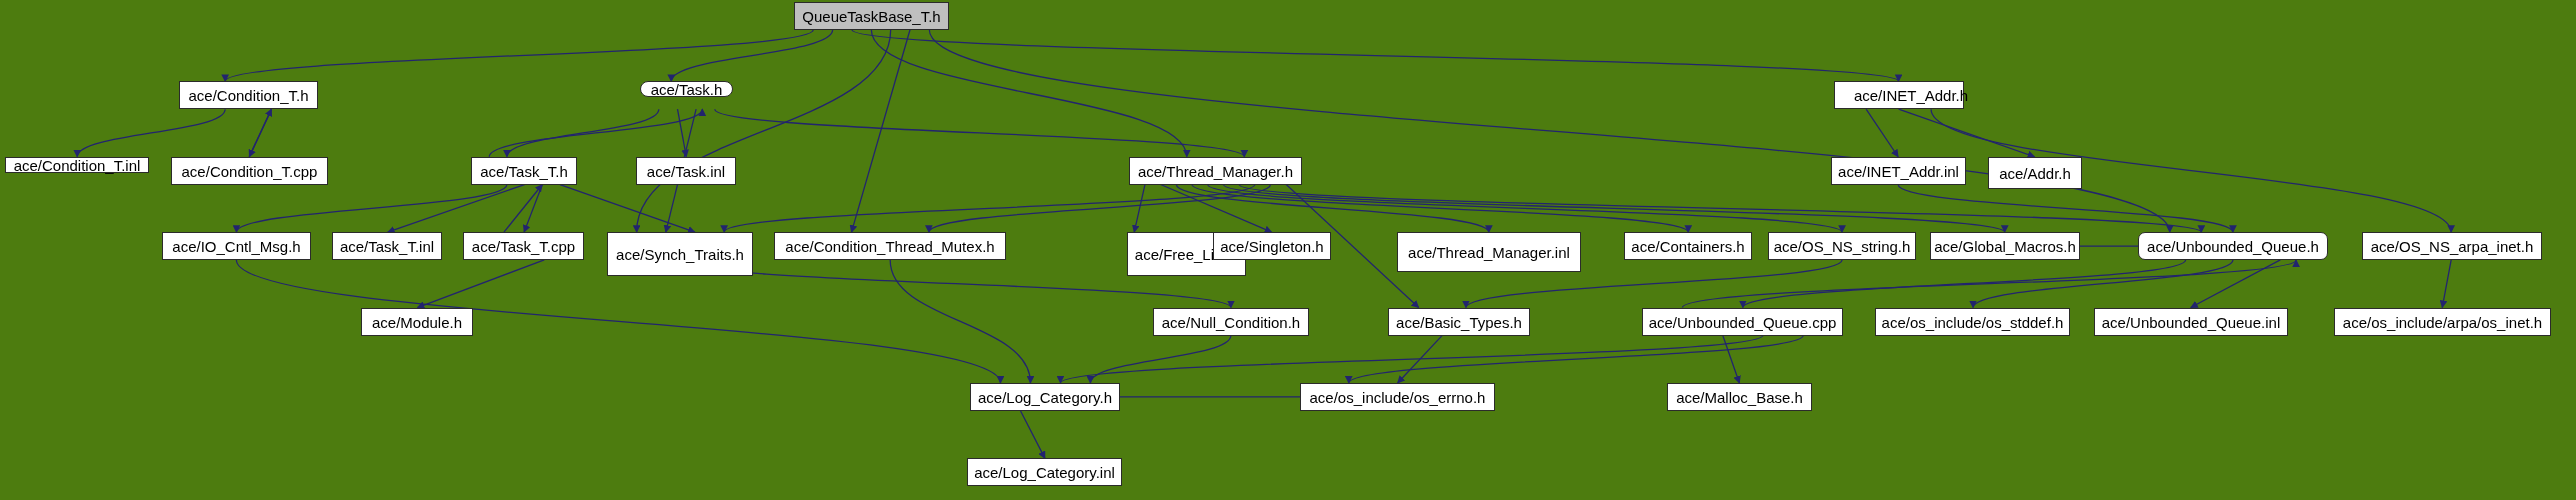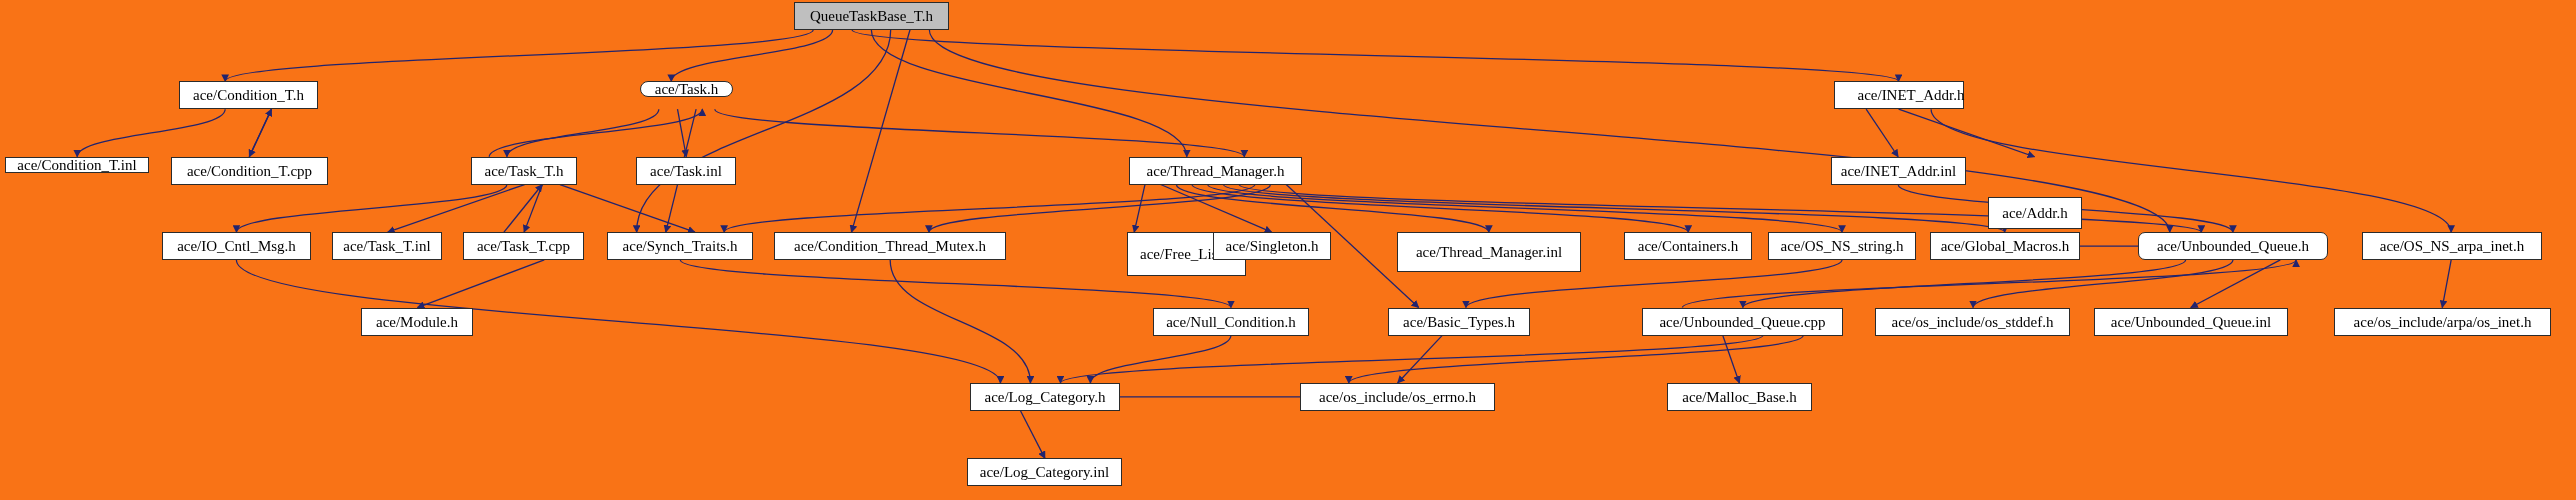--- a/index.html
+++ b/index.html
@@ -1,17 +1,17 @@
 <!DOCTYPE html>
 <html><head>
 <meta charset="utf-8">
 <style>
   html,body{margin:0;padding:0;background:#ffffff;}
-  #canvas{position:relative;width:2576px;height:500px;background:#f97316;
-          font-family:Liberation Serif, serif;overflow:hidden;}
+  #canvas{position:relative;width:2576px;height:500px;background:#4d7c0f;
+          font-family:Liberation Sans, sans-serif;overflow:hidden;}
   svg.edges{position:absolute;left:0;top:0;width:2576px;height:500px;}
   .node{position:absolute;box-sizing:border-box;border:1px solid #2b2b2b;
         background:#ffffff;color:#000000;display:flex;align-items:center;
         justify-content:center;white-space:nowrap;font-size:15px;line-height:1;
         letter-spacing:0px;}
   .node.root{background:#bfbfbf;border:1px solid #2b2b2b;}
   .node span{pointer-events:none;}
 </style>
 </head>
 <body>
@@ -102,33 +102,33 @@
       </div>
       <div class="node" style="left: 636px; top: 157px; width: 100px; height: 28px;">
         <span>ace/Task.inl</span>
       </div>
       <div class="node" style="left: 1129px; top: 157px; width: 173px; height: 28px;">
         <span>ace/Thread_Manager.h</span>
       </div>
       <div class="node" style="left: 1831px; top: 157px; width: 135px; height: 28px;">
         <span>ace/INET_Addr.inl</span>
       </div>
-      <div class="node" style="left: 1988px; top: 157px; width: 94px; height: 32px; margin-top: 40px;">
+      <div class="node" style="left: 1988px; top: 157px; width: 94px; height: 32px;">
         <span>ace/Addr.h</span>
       </div>
       <div class="node" style="left: 162px; top: 232px; width: 149px; height: 28px;">
         <span>ace/IO_Cntl_Msg.h</span>
       </div>
       <div class="node" style="left: 332px; top: 232px; width: 110px; height: 28px;">
         <span>ace/Task_T.inl</span>
       </div>
       <div class="node" style="left: 463px; top: 232px; width: 121px; height: 28px;">
         <span>ace/Task_T.cpp</span>
       </div>
-      <div class="node" style="left: 607px; top: 232px; width: 146px; height: 28px;">
+      <div class="node" style="left: 607px; top: 232px; width: 146px; height: 44px;">
         <span>ace/Synch_Traits.h</span>
       </div>
       <div class="node" style="left: 774px; top: 232px; width: 232px; height: 28px;">
         <span>ace/Condition_Thread_Mutex.h</span>
       </div>
       <div class="node" style="left: 1127px; top: 232px; width: 119px; height: 44px;">
         <span>ace/Free_List.h</span>
       </div>
       <div class="node" style="left: 1213px; top: 232px; width: 118px; height: 28px;">
         <span>ace/Singleton.h</span>

